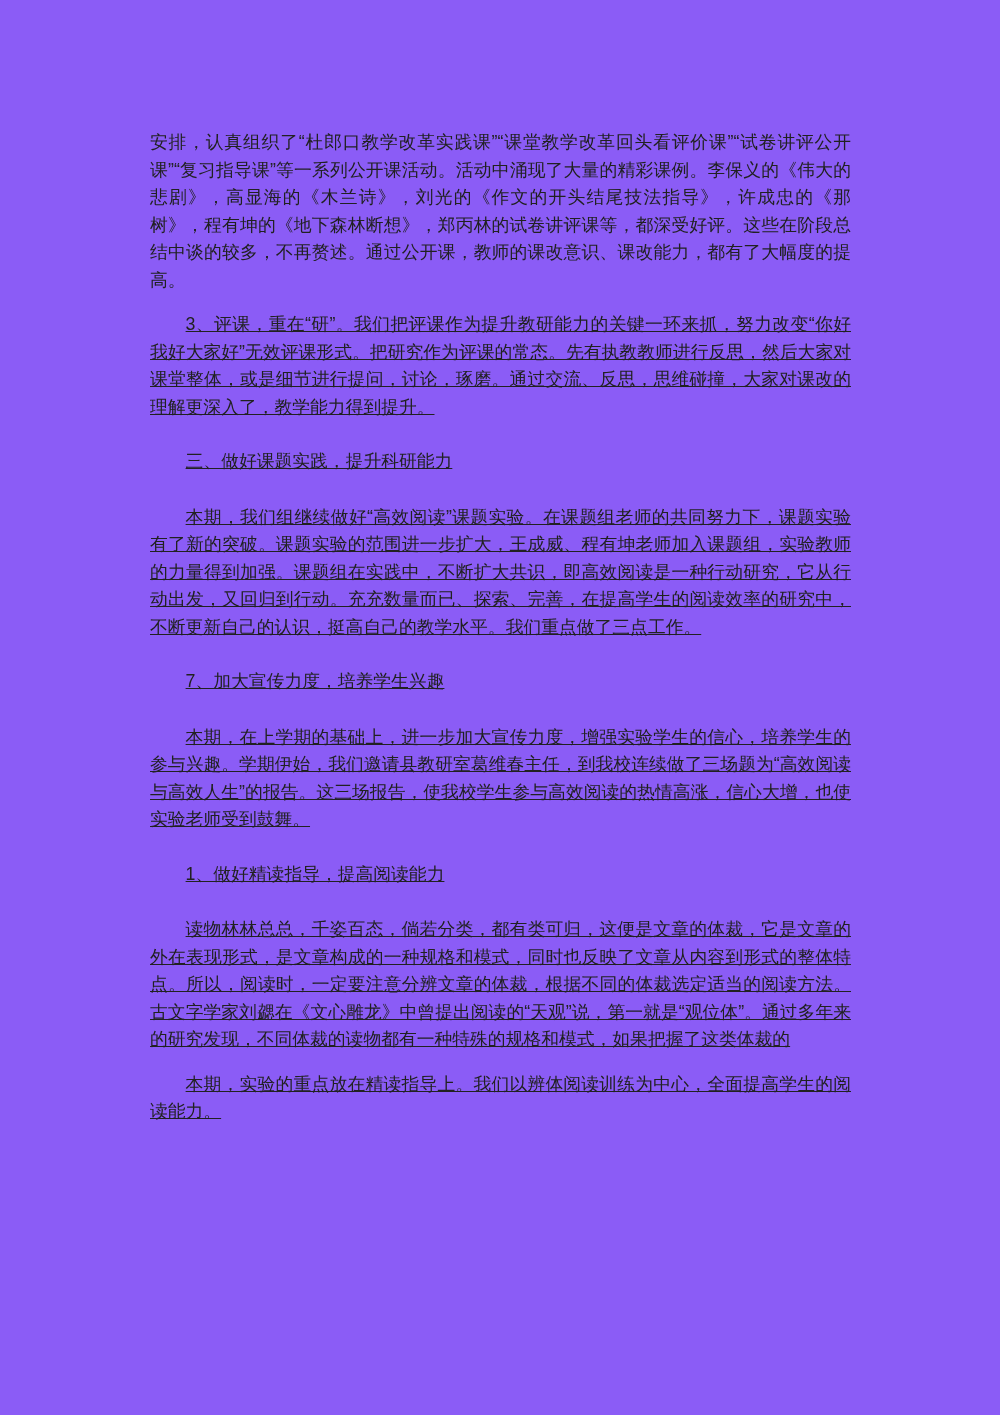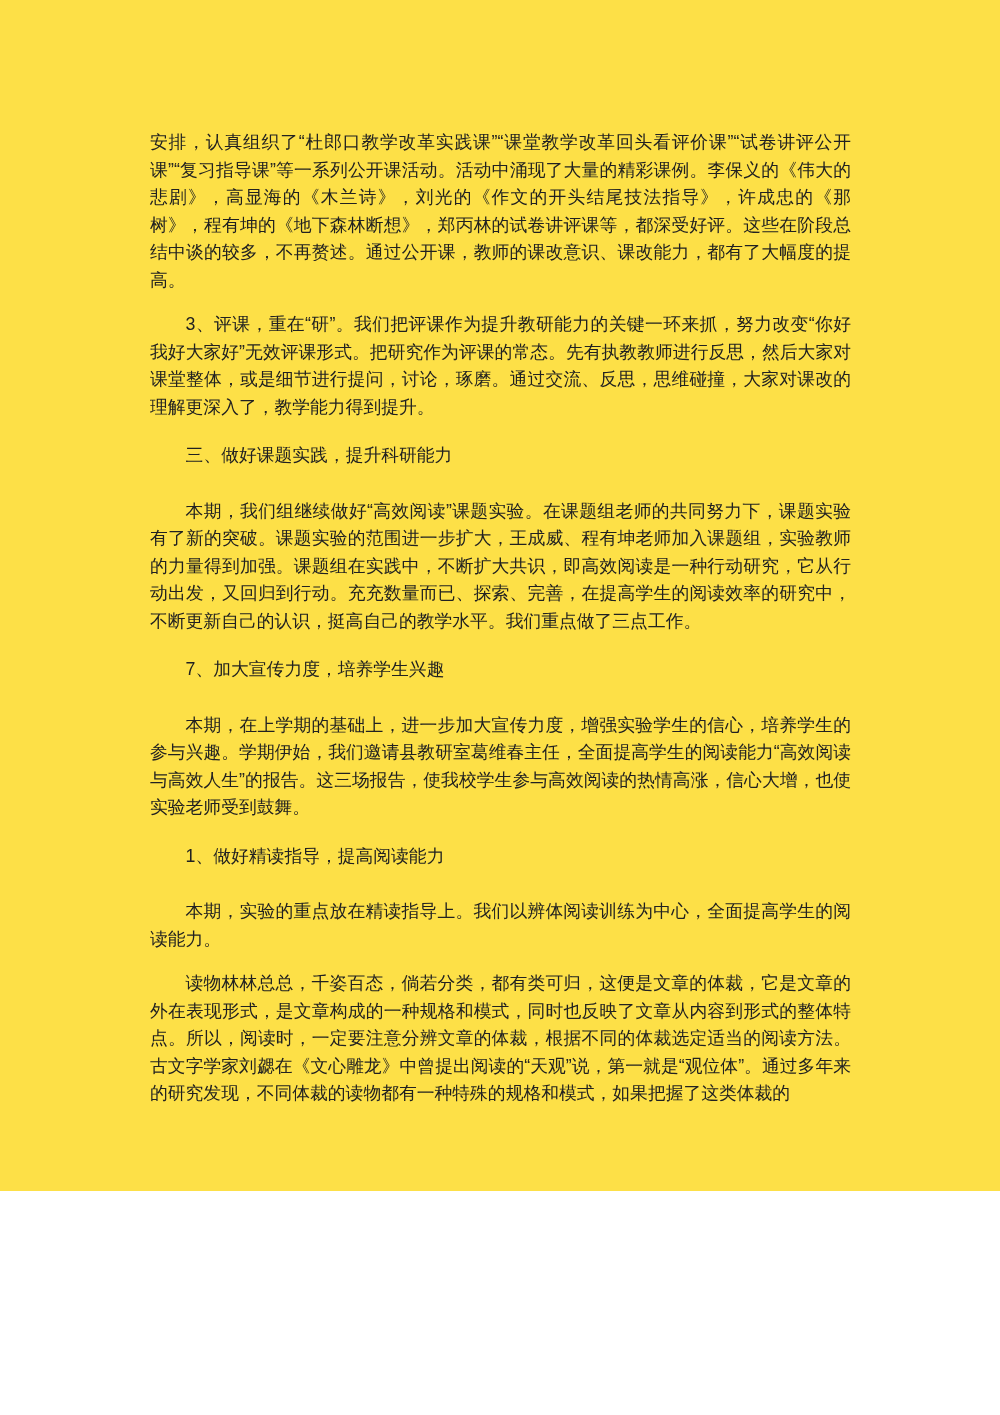--- a/index.html
+++ b/index.html
@@ -8,53 +8,54 @@
   }
   body {
     width: 1000px;
     height: 1415px;
     background: #ffffff;
     overflow: hidden;
   }
   .page {
     position: relative;
     width: 1000px;
-    height: 1191px;
-    background: #fde047;
+    height: 1415px;
+    background: #8b5cf6;
   }
   .doc {
     box-sizing: border-box;
     padding: 129px 149px 0 150px;
     font-family: "Liberation Sans", "DejaVu Sans", sans-serif;
     font-size: 17.8px;
     line-height: 27.5px;
     color: #212121;
     text-align: justify;
     letter-spacing: 0;
   }
   .para {
     margin: 0 0 17px 0;
     padding: 0;
   }
   .para.indent {
     text-indent: 2em;
+    text-decoration: underline;
   }
   .para.heading {
-    margin-top: 21px;
+    margin-top: 27px;
     margin-bottom: 28px;
   }
 </style>
 </head>
 <body>
 
 <div class="page">
   <div class="doc" style="color: rgb(33, 33, 33);">
       <p class="para">安排，认真组织了“杜郎口教学改革实践课”“课堂教学改革回头看评价课”“试卷讲评公开课”“复习指导课”等一系列公开课活动。活动中涌现了大量的精彩课例。李保义的《伟大的悲剧》，高显海的《木兰诗》，刘光的《作文的开头结尾技法指导》，许成忠的《那树》，程有坤的《地下森林断想》，郑丙林的试卷讲评课等，都深受好评。这些在阶段总结中谈的较多，不再赘述。通过公开课，教师的课改意识、课改能力，都有了大幅度的提高。</p>
       <p class="para indent">3、评课，重在“研”。我们把评课作为提升教研能力的关键一环来抓，努力改变“你好我好大家好”无效评课形式。把研究作为评课的常态。先有执教教师进行反思，然后大家对课堂整体，或是细节进行提问，讨论，琢磨。通过交流、反思，思维碰撞，大家对课改的理解更深入了，教学能力得到提升。</p>
       <p class="para indent heading">三、做好课题实践，提升科研能力</p>
       <p class="para indent">本期，我们组继续做好“高效阅读”课题实验。在课题组老师的共同努力下，课题实验有了新的突破。课题实验的范围进一步扩大，王成威、程有坤老师加入课题组，实验教师的力量得到加强。课题组在实践中，不断扩大共识，即高效阅读是一种行动研究，它从行动出发，又回归到行动。充充数量而已、探索、完善，在提高学生的阅读效率的研究中，不断更新自己的认识，挺高自己的教学水平。我们重点做了三点工作。</p>
       <p class="para indent heading">7、加大宣传力度，培养学生兴趣</p>
-      <p class="para indent">本期，在上学期的基础上，进一步加大宣传力度，增强实验学生的信心，培养学生的参与兴趣。学期伊始，我们邀请县教研室葛维春主任，全面提高学生的阅读能力“高效阅读与高效人生”的报告。这三场报告，使我校学生参与高效阅读的热情高涨，信心大增，也使实验老师受到鼓舞。</p>
+      <p class="para indent">本期，在上学期的基础上，进一步加大宣传力度，增强实验学生的信心，培养学生的参与兴趣。学期伊始，我们邀请县教研室葛维春主任，到我校连续做了三场题为“高效阅读与高效人生”的报告。这三场报告，使我校学生参与高效阅读的热情高涨，信心大增，也使实验老师受到鼓舞。</p>
       <p class="para indent heading">1、做好精读指导，提高阅读能力</p>
+      <p class="para indent">读物林林总总，千姿百态，倘若分类，都有类可归，这便是文章的体裁，它是文章的外在表现形式，是文章构成的一种规格和模式，同时也反映了文章从内容到形式的整体特点。所以，阅读时，一定要注意分辨文章的体裁，根据不同的体裁选定适当的阅读方法。古文字学家刘勰在《文心雕龙》中曾提出阅读的“天观”说，第一就是“观位体”。通过多年来的研究发现，不同体裁的读物都有一种特殊的规格和模式，如果把握了这类体裁的</p>
       <p class="para indent">本期，实验的重点放在精读指导上。我们以辨体阅读训练为中心，全面提高学生的阅读能力。</p>
-      <p class="para indent">读物林林总总，千姿百态，倘若分类，都有类可归，这便是文章的体裁，它是文章的外在表现形式，是文章构成的一种规格和模式，同时也反映了文章从内容到形式的整体特点。所以，阅读时，一定要注意分辨文章的体裁，根据不同的体裁选定适当的阅读方法。古文字学家刘勰在《文心雕龙》中曾提出阅读的“天观”说，第一就是“观位体”。通过多年来的研究发现，不同体裁的读物都有一种特殊的规格和模式，如果把握了这类体裁的</p>
     </div>
 </div>
 
 </body></html>

